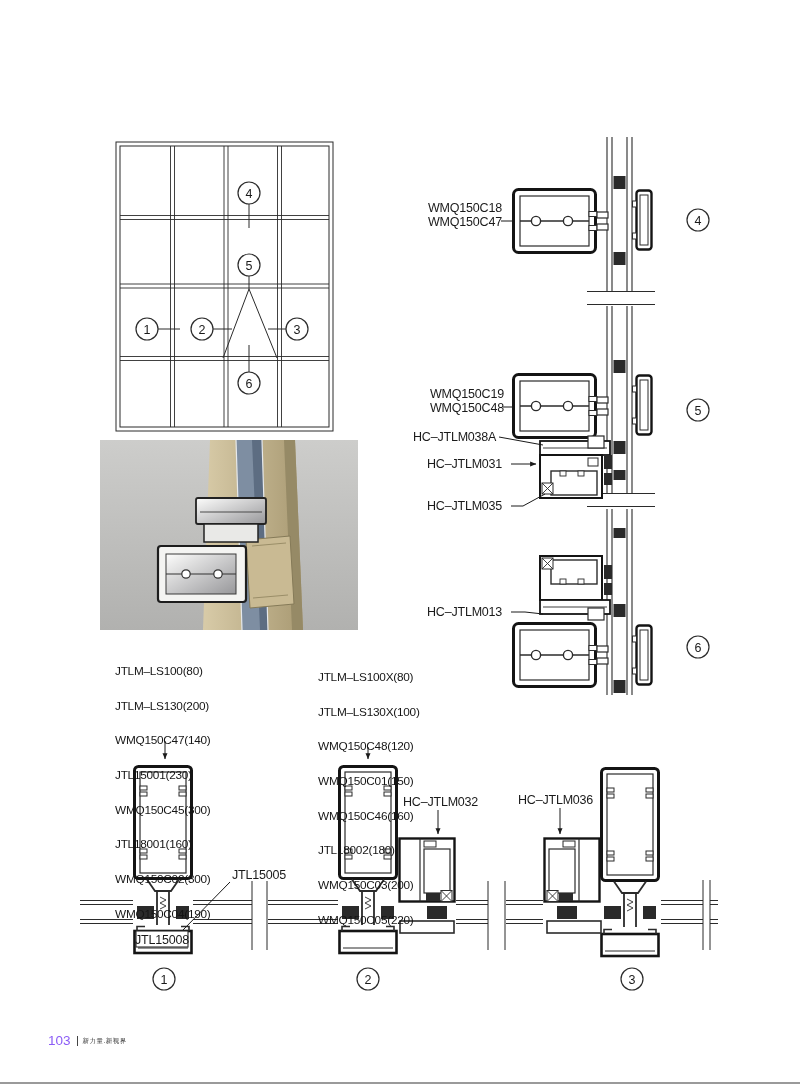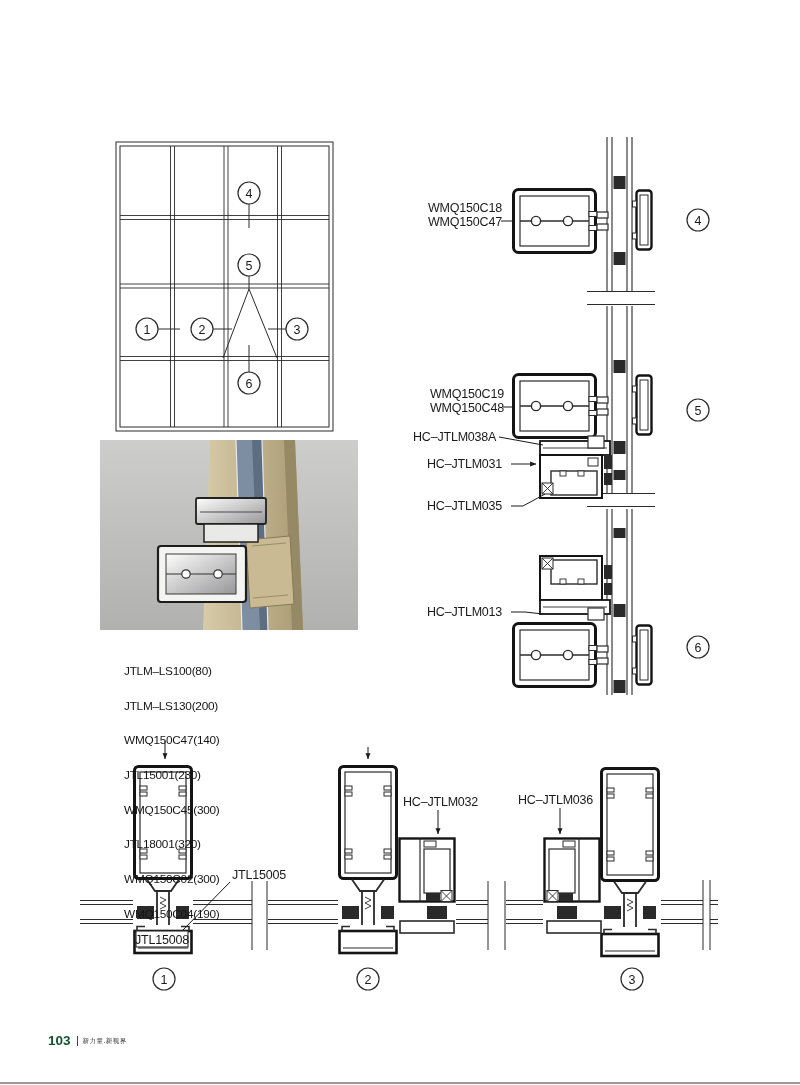--- a/index.html
+++ b/index.html
@@ -12,21 +12,21 @@
   .lbl{font-size:12.5px;letter-spacing:-0.2px;}
   .callout-num{font-size:12.5px;}
   .parts-list{
     position:absolute;font-size:11.8px;line-height:11.55px;letter-spacing:-0.25px;
     white-space:pre;color:#151515;
   }
   .parts-list div{height:11.55px;}
   .footer{
     position:absolute;left:48px;top:1033px;display:flex;align-items:center;
   }
-  .footer .pageno{font-size:13.5px;font-weight:bold;color:#14532d;}
+  .footer .pageno{font-size:13.5px;font-weight:normal;color:#8b5cf6;}
   .footer .slogan{
     font-size:6.5px;color:#333;margin-left:6px;padding-left:5px;
     border-left:1px solid #444;letter-spacing:0.5px;line-height:10px;
   }
   .bottom-rule{position:absolute;left:0;top:1082px;width:800px;height:2px;background:#9a9a9a;}
 </style>
 </head>
 <body>
 
 <div class="page">
@@ -317,31 +317,41 @@
       <circle cx="164" cy="979" r="11" fill="#fff" stroke="#2b2b2b" stroke-width="1.2"></circle>
       <text x="164" y="983.5" text-anchor="middle" class="callout-num">1</text>
       <circle cx="368" cy="979" r="11" fill="#fff" stroke="#2b2b2b" stroke-width="1.2"></circle>
       <text x="368" y="983.5" text-anchor="middle" class="callout-num">2</text>
       <circle cx="632" cy="979" r="11" fill="#fff" stroke="#2b2b2b" stroke-width="1.2"></circle>
       <text x="632" y="983.5" text-anchor="middle" class="callout-num">3</text>
     </g>
   </g>
 </svg>
 
-<div class="parts-list" style="left:124px;top:643px;">
+<div class="parts-list" style="left:115px;top:643px;">
   <div>JTLM–LS100(80)</div>
   <div>JTLM–LS130(200)</div>
   <div>WMQ150C47(140)</div>
   <div>JTL15001(230)</div>
   <div>WMQ150C45(300)</div>
-  <div>JTL18001(320)</div>
+  <div>JTL18001(160)</div>
   <div>WMQ150C02(300)</div>
   <div>WMQ150C04(190)</div>
 </div>
 
+<div class="parts-list" style="left:318px;top:649px;">
+  <div>JTLM–LS100X(80)</div>
+  <div>JTLM–LS130X(100)</div>
+  <div>WMQ150C48(120)</div>
+  <div>WMQ150C01(150)</div>
+  <div>WMQ150C46(160)</div>
+  <div>JTL18002(180)</div>
+  <div>WMQ150C03(200)</div>
+  <div>WMQ150C05(220)</div>
+</div>
 
 <div class="footer">
   <span class="pageno">103</span>
   <span class="slogan">新力量.新视界</span>
 </div>
 <div class="bottom-rule"></div>
 
 </div>
 
 </body></html>

